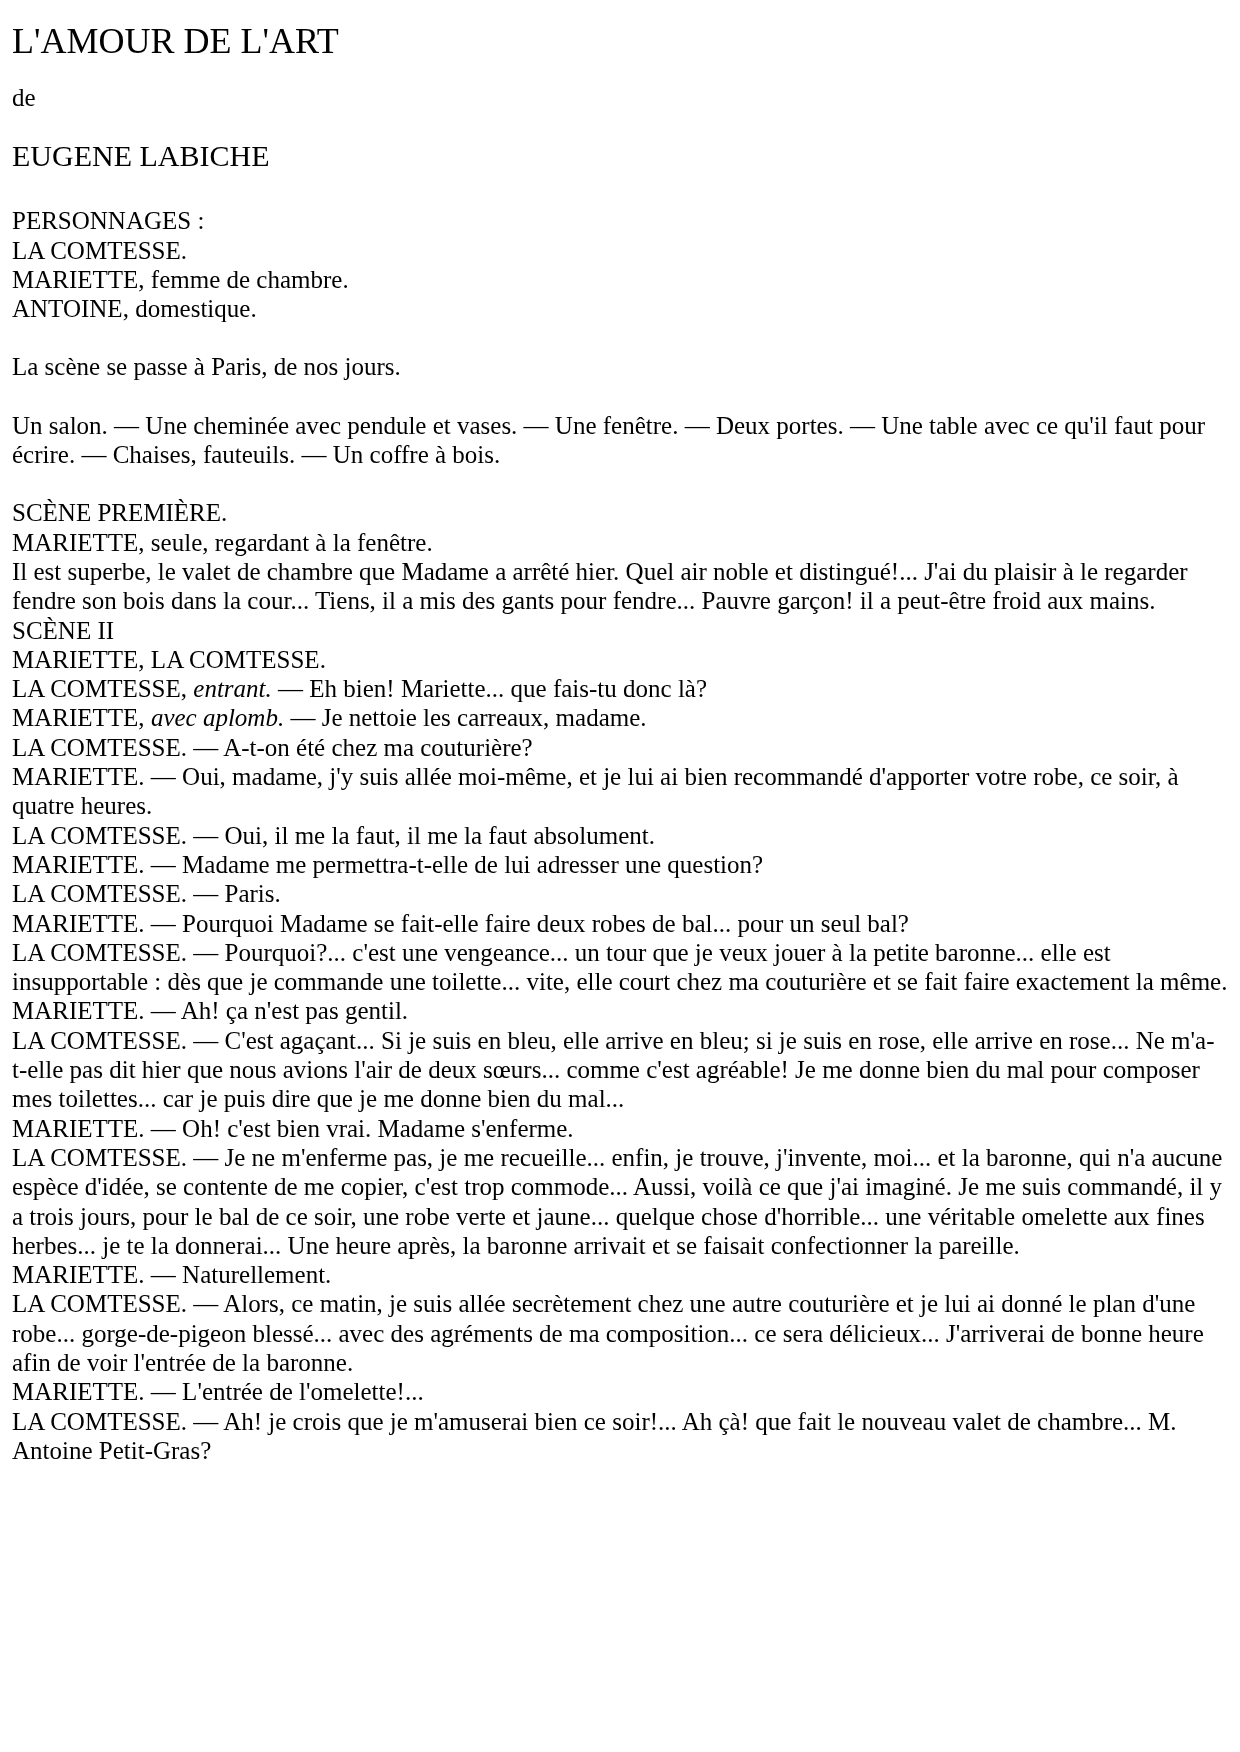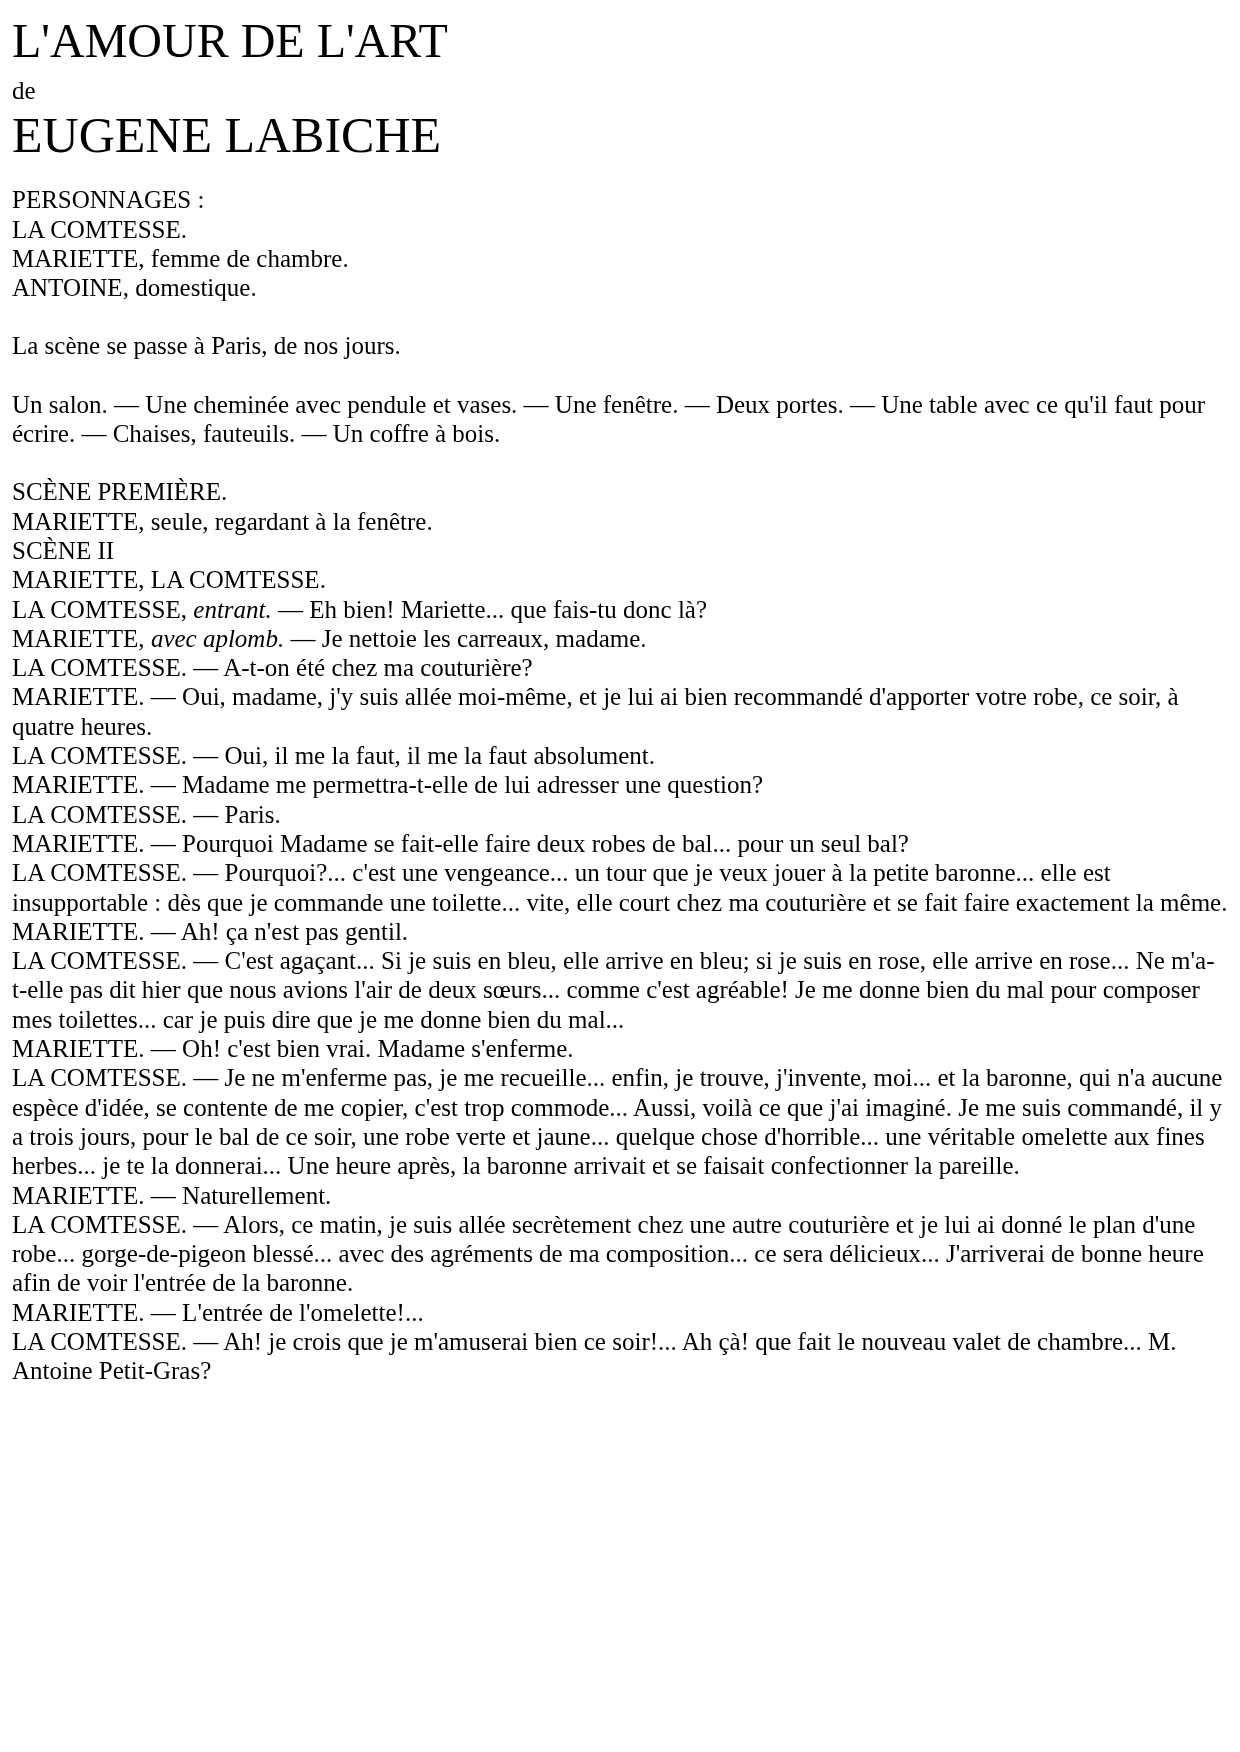--- a/index.html
+++ b/index.html
@@ -8,34 +8,34 @@
   body {
     margin: 0;
     padding: 6px 12px 60px 12px;
     width: 1216px;
     font-family: "Liberation Serif", serif;
     font-size: 25px;
     line-height: 29.3px;
     color: #000000;
   }
   h1.play-title {
-    font-size: 48px;
+    font-size: 36px;
     line-height: 54px;
     font-weight: normal;
-    margin: 8px 0 8px 0;
+    margin: 8px 0 15px 0;
     letter-spacing: 0px;
   }
   p.byline {
     margin: 36px 0 0 0;
   }
   h2.author {
-    font-size: 50px;
+    font-size: 30px;
     line-height: 44px;
     font-weight: normal;
-    margin: 8px 0 0 0;
+    margin: 22px 0 0 0;
   }
   .block {
     margin: 29px 0 0 0;
   }
   .block.first-after-author {
     margin-top: 28px;
   }
   p.line {
     margin: 0;
   }
@@ -63,20 +63,21 @@
   <p class="line">La scène se passe à Paris, de nos jours.</p>
 </div>
 
 <div class="block">
   <p class="line">Un salon. — Une cheminée avec pendule et vases. — Une fenêtre. — Deux portes. — Une table avec ce qu'il faut pour écrire. — Chaises, fauteuils. — Un coffre à bois.</p>
 </div>
 
 <div class="block">
   <p class="line">SCÈNE PREMIÈRE.</p>
   <p class="line">MARIETTE, seule, regardant à la fenêtre.</p>
+  <p class="line">Il est superbe, le valet de chambre que Madame a arrêté hier. Quel air noble et distingué!... J'ai du plaisir à le regarder fendre son bois dans la cour... Tiens, il a mis des gants pour fendre... Pauvre garçon! il a peut-être froid aux mains.</p>
 
   <p class="line">SCÈNE II</p>
   <p class="line">MARIETTE, LA COMTESSE.</p>
 
   <p class="line"><span>LA COMTESSE, </span><i class="st">entrant.</i><span> — Eh bien! Mariette... que fais-tu donc là?</span></p>
   <p class="line"><span>MARIETTE, </span><i class="st">avec aplomb.</i><span> — Je nettoie les carreaux, madame.</span></p>
   <p class="line">LA COMTESSE. — A-t-on été chez ma couturière?</p>
   <p class="line">MARIETTE. — Oui, madame, j'y suis allée moi-même, et je lui ai bien recommandé d'apporter votre robe, ce soir, à quatre heures.</p>
   <p class="line">LA COMTESSE. — Oui, il me la faut, il me la faut absolument.</p>
   <p class="line">MARIETTE. — Madame me permettra-t-elle de lui adresser une question?</p>

